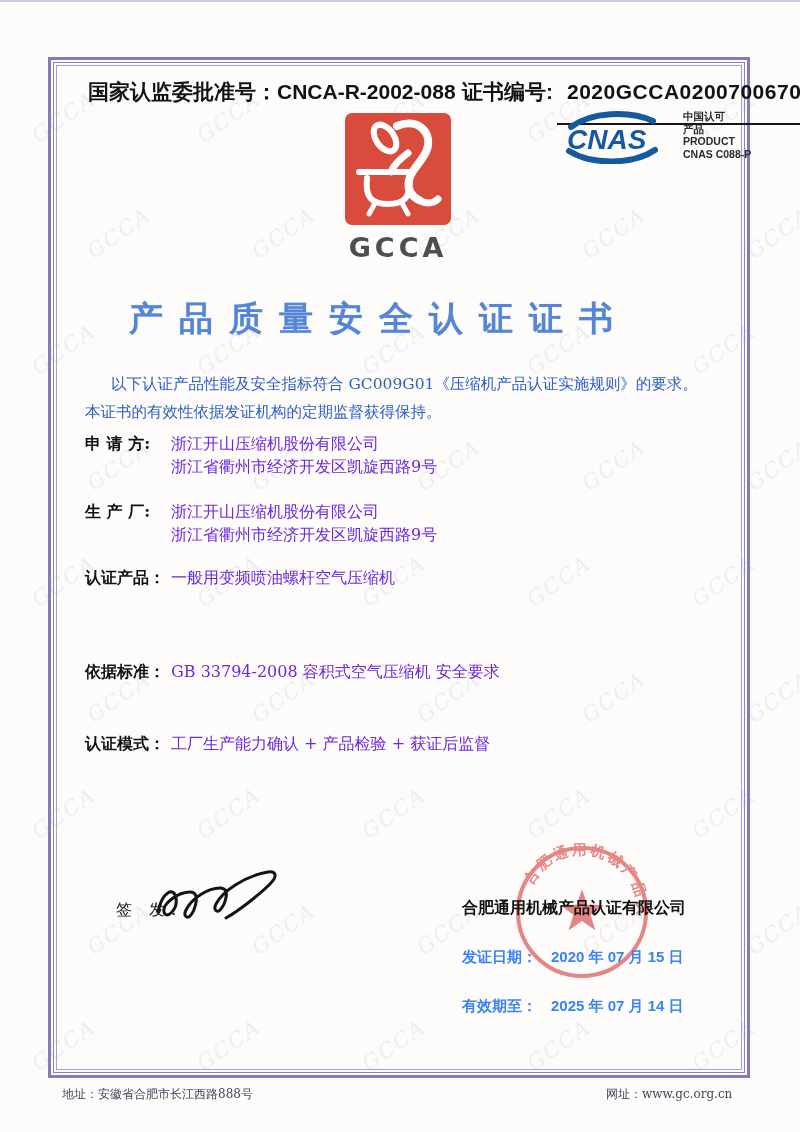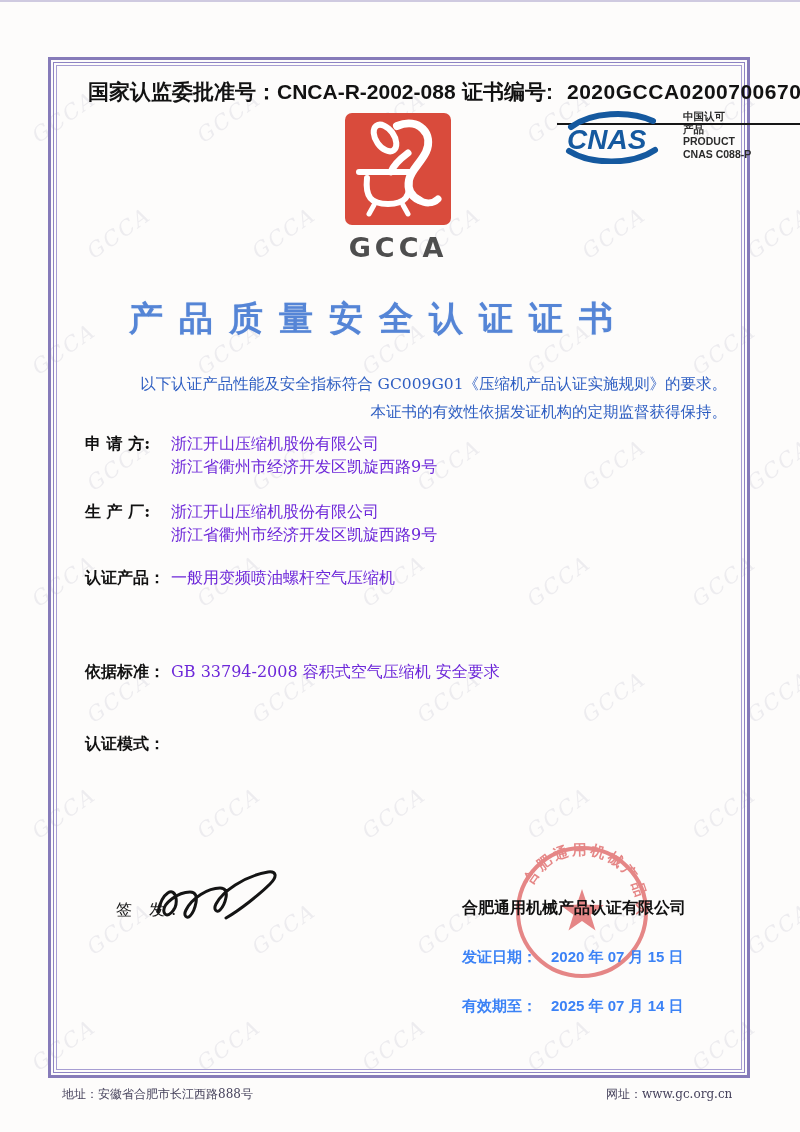--- a/index.html
+++ b/index.html
@@ -37,21 +37,21 @@
   .cnas-caption{margin-left:24px;font-size:10.5px;line-height:12.5px;
     font-weight:bold;color:#2b2b2b;white-space:nowrap;}
   
   .title{position:absolute;left:48px;top:296px;width:634px;margin:0;
     text-align:center;font-size:34px;font-weight:bold;
     letter-spacing:16px;padding-left:28px;box-sizing:border-box;
     color:#5585d6;text-shadow:0 0 1px rgba(85,133,214,.4);}
   
   .intro{position:absolute;left:85px;top:370px;width:642px;margin:0;
     font-family:"DejaVu Serif",serif;font-size:15.5px;line-height:28px;
-    color:#2e5ec2;text-align:right;}
+    color:#2e5ec2;}
   .intro .l1{display:block;text-indent:26px;}
   .intro .l2{display:block;}
   
   .field{position:absolute;left:85px;display:flex;align-items:flex-start;
     font-size:16px;line-height:23px;}
   .field.center{align-items:center;}
   .f-label{flex:0 0 86px;font-weight:bold;color:#111;
     font-family:"DejaVu Serif",serif;white-space:pre;}
   .f-content{margin-left:0;font-family:"DejaVu Serif",serif;color:#6d28d9;}
   .f-line{display:block;white-space:nowrap;}
@@ -193,20 +193,23 @@
       </span>
   </div>
   <div class="field center" style="top:660px">
     <span class="f-label">依据标准：</span>
     <span class="f-content">
         <span class="f-line">GB 33794-2008 容积式空气压缩机 安全要求</span>
       </span>
   </div>
   <div class="field" style="top:732px">
     <span class="f-label">认证模式：</span>
+    <span class="f-content">
+        <span class="f-line">工厂生产能力确认 + 产品检验 + 获证后监督</span>
+      </span>
   </div>
 
   <svg class="seal" width="170" height="170" viewBox="0 0 170 170">
     <g opacity="0.72">
       <circle cx="85" cy="85" r="64" fill="none" stroke="#dd5a5a" stroke-width="4"></circle>
       <polygon points="85,62 90.3,77.7 106.9,77.9 93.6,87.8 98.5,103.6 85,94 71.5,103.6 76.4,87.8 63.1,77.9 79.7,77.7" fill="#dd5a5a"></polygon>
       <defs>
           <path id="sealArc" d="M 30,94 A 56,56 0 1 1 140,94" fill="none"></path>
         </defs>
       <text font-size="14.5" fill="#dd5a5a" letter-spacing="3" font-weight="bold">

